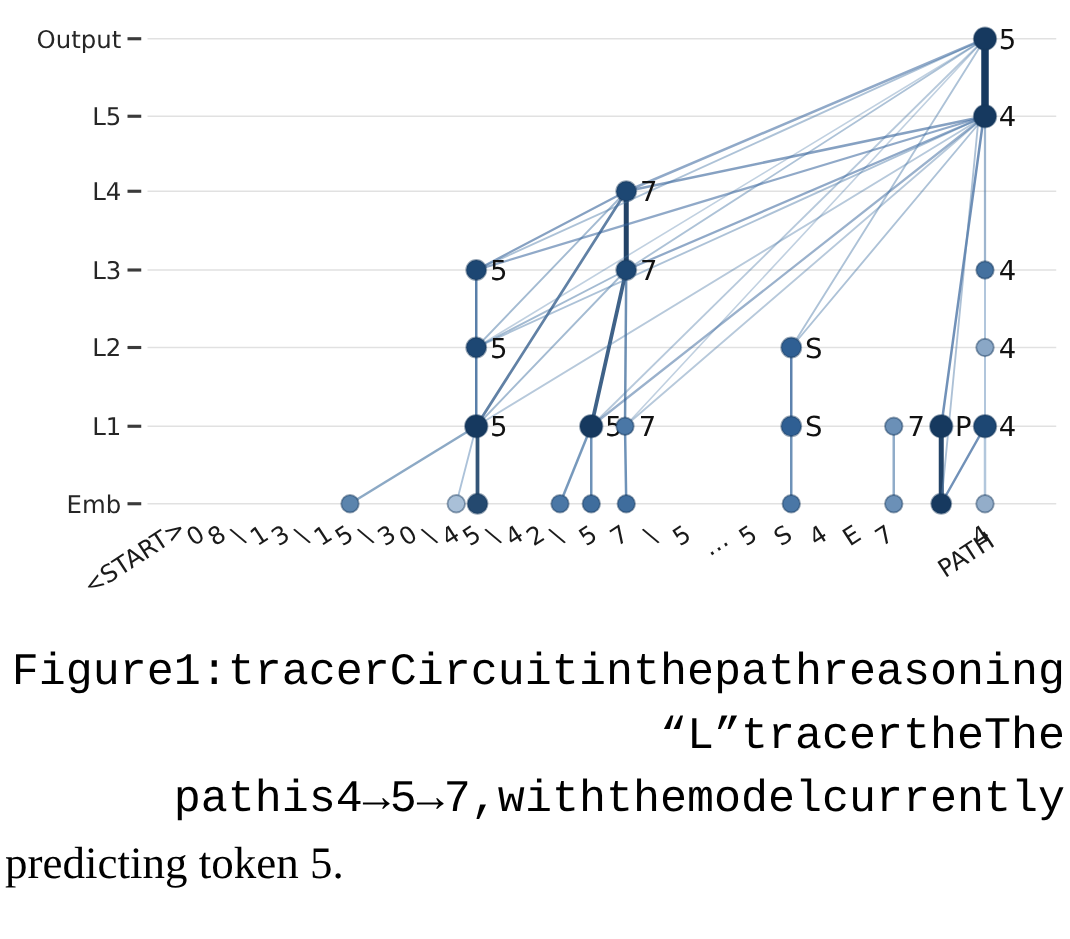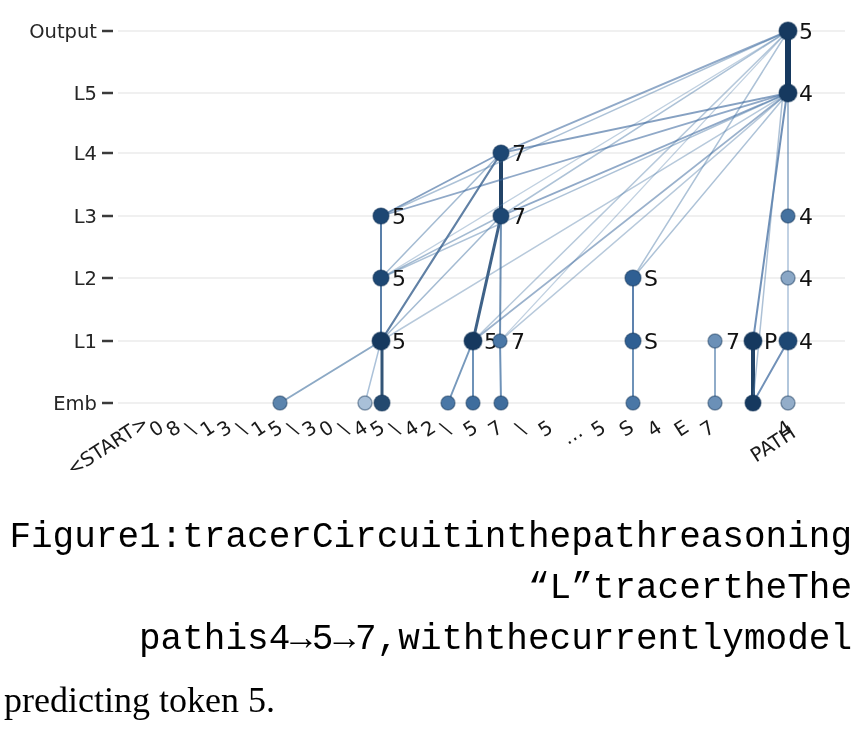--- a/index.html
+++ b/index.html
@@ -4,21 +4,21 @@
 <style>
   html,body{margin:0;padding:0;background:#ffffff;}
   .page{position:relative;width:856px;height:751px;background:#ffffff;overflow:hidden;
         font-family:"DejaVu Sans",sans-serif;}
   .figure-area{position:absolute;left:0;top:0;width:856px;height:470px;}
   svg text{font-family:"DejaVu Sans",sans-serif;}
   .caption{position:absolute;left:4px;top:512px;width:848px;
            font-family:"Liberation Serif",serif;font-size:36px;line-height:51px;color:#000;}
   .cap-line{display:flex;justify-content:flex-end;white-space:nowrap;font-family:Liberation Mono, monospace;}
   .cap-line span{display:inline-block;}
-  .cap-final{white-space:nowrap;margin-top:10px;}
+  .cap-final{white-space:nowrap;}
 </style>
 </head>
 <body>
 
 <div class="page">
   <div class="figure-area">
     <svg id="circuit-svg" width="856" height="470" viewBox="0 0 856 470">
         <line x1="118" y1="31" x2="845" y2="31" stroke="#e1e1e1" stroke-width="1.2"></line>
         <line x1="102" y1="31" x2="113" y2="31" stroke="#3a3a3a" stroke-width="2.5"></line>
         <text x="97" y="38" text-anchor="end" font-size="19.5" fill="#262626">Output</text>
@@ -178,18 +178,18 @@
     <div class="cap-line">
         <span>path</span>
         <span>is</span>
         <span>4</span>
         <span>→</span>
         <span>5</span>
         <span>→</span>
         <span>7,</span>
         <span>with</span>
         <span>the</span>
+        <span>model</span>
         <span>currently</span>
-        <span>model</span>
       </div>
     <div class="cap-final">predicting token 5.</div>
   </div>
 </div>
 
 </body></html>

